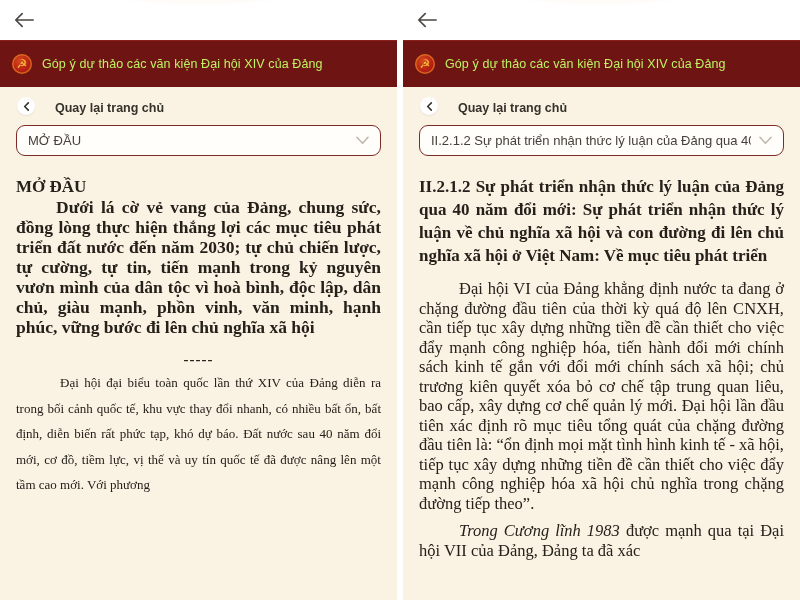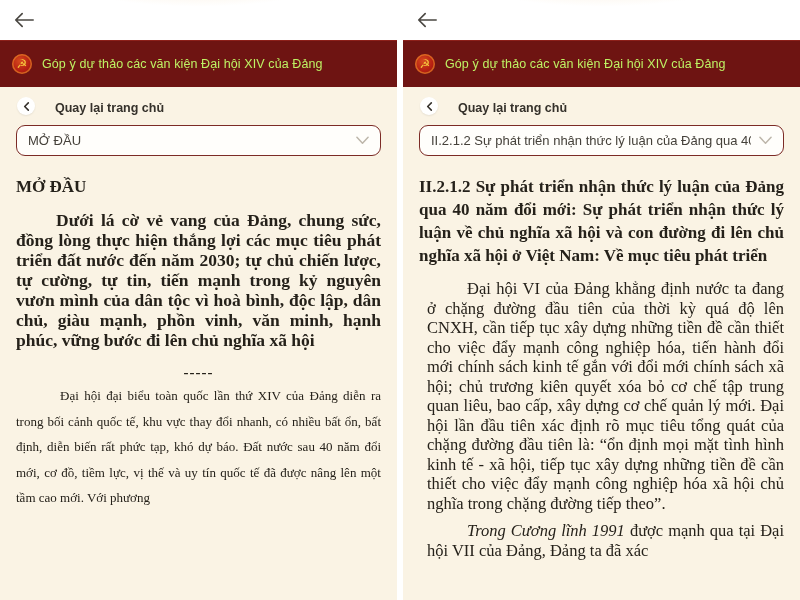--- a/index.html
+++ b/index.html
@@ -122,21 +122,20 @@
     margin-top: 21px;
     font-size: 17px;
     font-weight: bold;
   }
   .doc-heading.justified {
     margin-top: 19px;
     line-height: 23px;
     text-align: justify;
   }
   .p-bold {
-    margin-top: 13px;
     font-weight: bold;
     font-size: 17.5px;
     line-height: 20px;
     text-align: justify;
     text-indent: 40px;
   }
   .dash-separator {
     margin-top: 14px;
     text-align: center;
     font-weight: bold;
@@ -149,21 +148,20 @@
     line-height: 25.5px;
     text-align: justify;
     text-indent: 44px;
   }
   .p-body {
     margin-top: 12px;
     font-size: 16.5px;
     line-height: 19.5px;
     text-align: justify;
     text-indent: 40px;
-    margin-left: 8px;
   }
   .p-body + .p-body { margin-top: 8px; }
   .italic { font-style: italic; }
 </style>
 </head>
 <body>
 
 <div class="panel">
   <div class="topbar">
     <svg class="back-arrow" viewBox="0 0 24 20">
@@ -218,15 +216,15 @@
   </div>
   <div class="dropdown">
     <span class="dropdown-value">II.2.1.2 Sự phát triển nhận thức lý luận của Đảng qua 40...</span>
     <svg class="chevron-down" width="13" height="9" viewBox="0 0 14 9">
       <path d="M1 1 L7 7.5 L13 1" stroke="#BDB6AA" stroke-width="1.6" fill="none" stroke-linecap="round" stroke-linejoin="round"></path>
     </svg>
   </div>
   <div class="content">
     <h2 class="doc-heading justified">II.2.1.2 Sự phát triển nhận thức lý luận của Đảng qua 40 năm đổi mới: Sự phát triển nhận thức lý luận về chủ nghĩa xã hội và con đường đi lên chủ nghĩa xã hội ở Việt Nam: Về mục tiêu phát triển</h2>
     <p class="p-body">Đại hội VI của Đảng khẳng định nước ta đang ở chặng đường đầu tiên của thời kỳ quá độ lên CNXH, cần tiếp tục xây dựng những tiền đề cần thiết cho việc đẩy mạnh công nghiệp hóa, tiến hành đổi mới chính sách kinh tế gắn với đổi mới chính sách xã hội; chủ trương kiên quyết xóa bỏ cơ chế tập trung quan liêu, bao cấp, xây dựng cơ chế quản lý mới. Đại hội lần đầu tiên xác định rõ mục tiêu tổng quát của chặng đường đầu tiên là: “ổn định mọi mặt tình hình kinh tế - xã hội, tiếp tục xây dựng những tiền đề cần thiết cho việc đẩy mạnh công nghiệp hóa xã hội chủ nghĩa trong chặng đường tiếp theo”.</p>
-    <p class="p-body"><span class="italic">Trong Cương lĩnh 1991</span><span> được mạnh qua tại Đại hội VII của Đảng, Đảng ta đã xác</span></p>
+    <p class="p-body"><span class="italic">Trong Cương lĩnh 1983</span><span> được mạnh qua tại Đại hội VII của Đảng, Đảng ta đã xác</span></p>
   </div>
 </div>
 
 </body></html>

